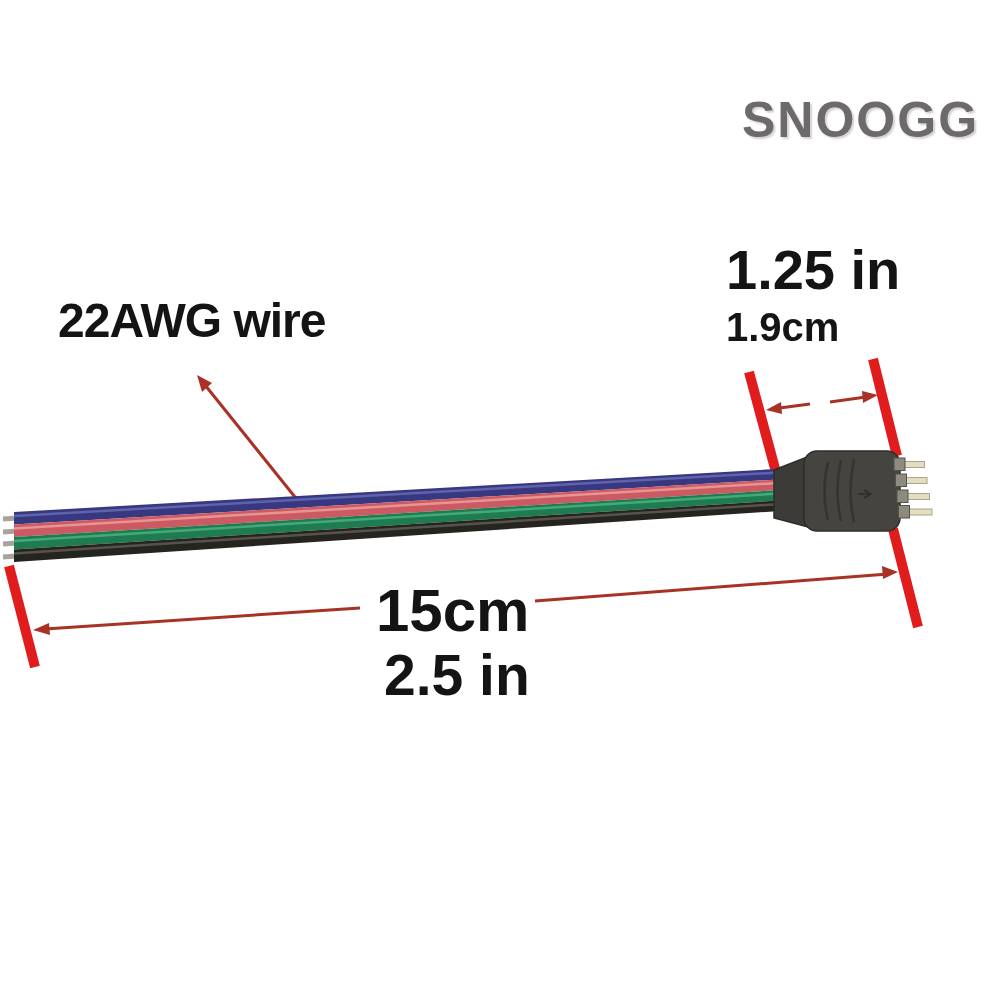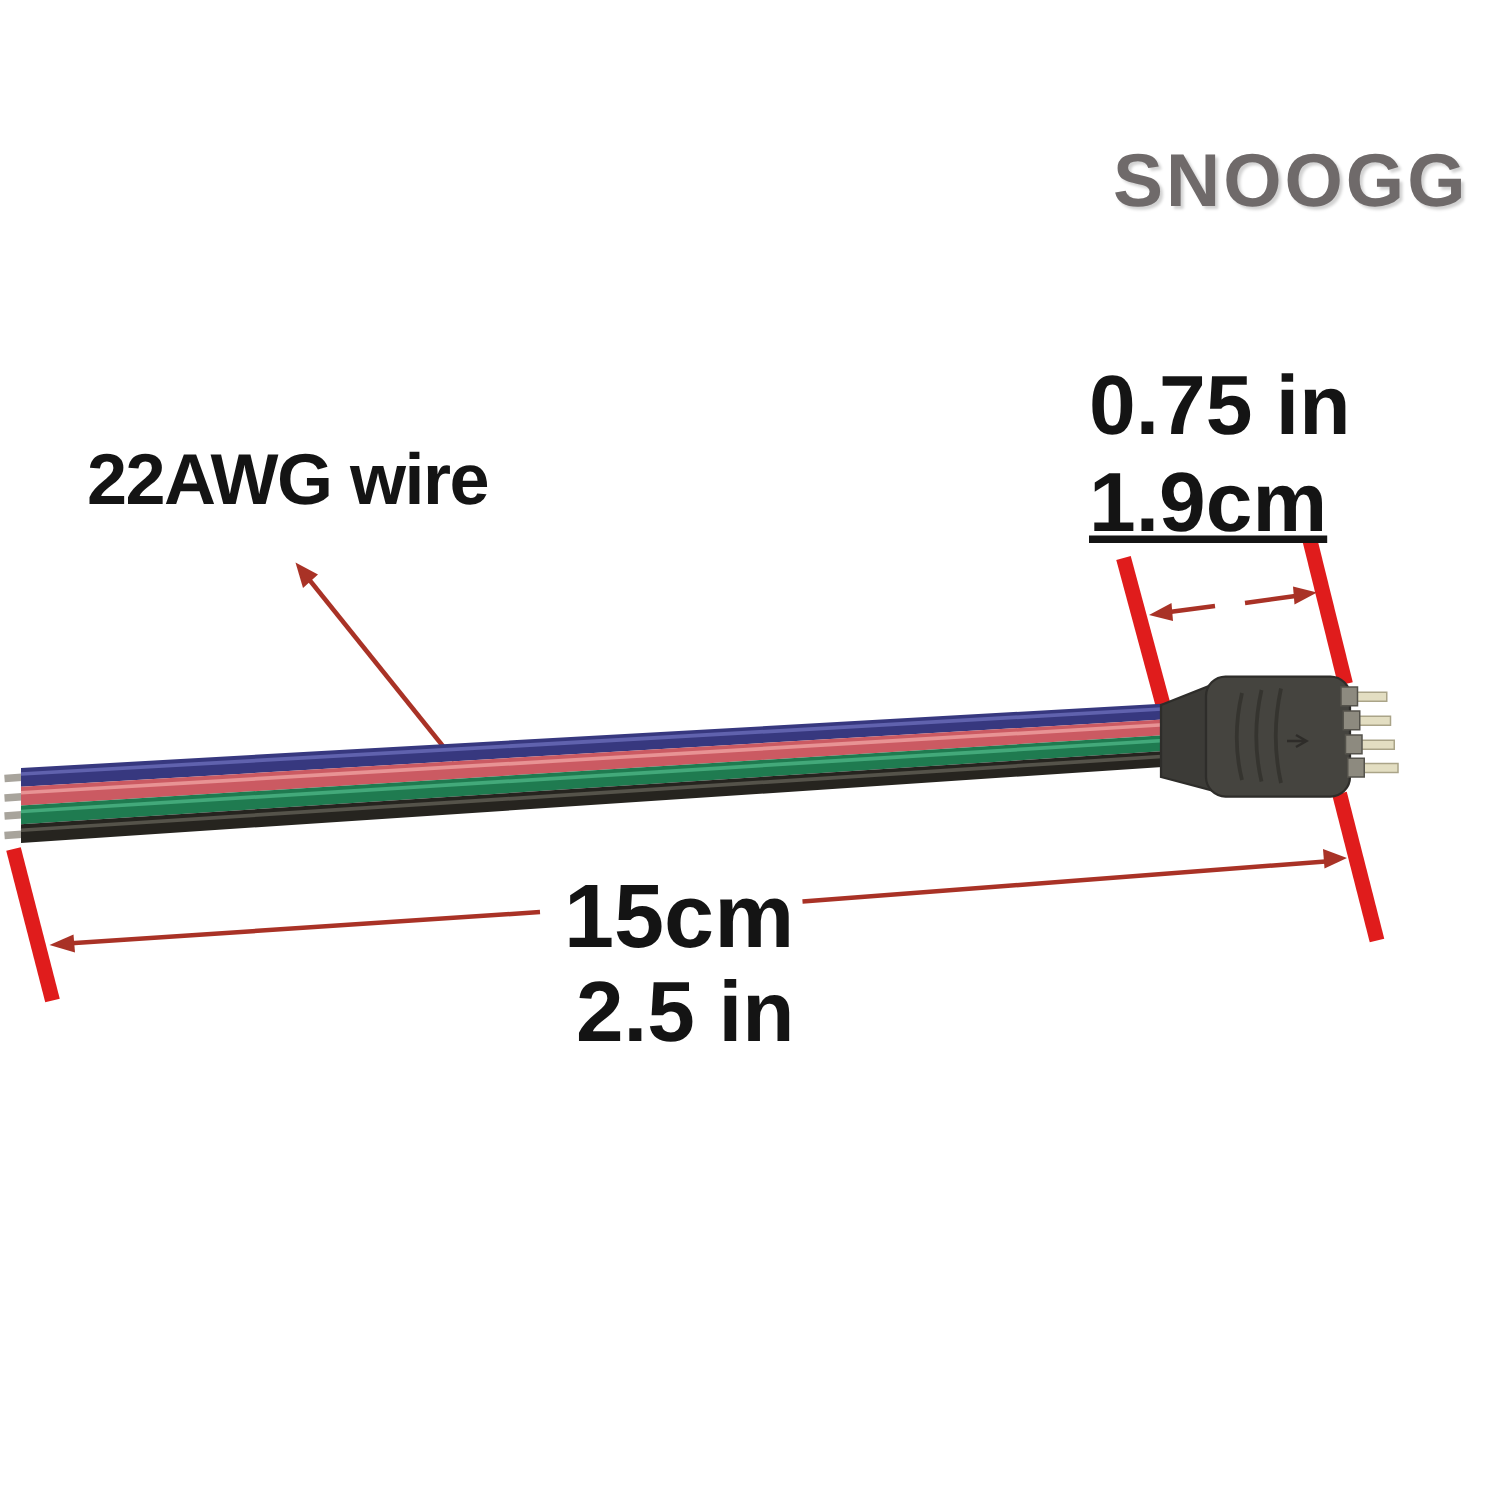--- a/index.html
+++ b/index.html
@@ -18,21 +18,21 @@
     white-space:nowrap;
   }
   #brand{
     left:742px;top:95px;
     font-size:50px;
     letter-spacing:2px;
     color:#6f6a6a;
     text-shadow:2px 2px 2px rgba(0,0,0,0.18);
   }
   #lbl-width-in{left:726px;top:242px;font-size:56px;}
-  #lbl-width-cm{left:726px;top:307px;font-size:56px;text-decoration:underline;}
+  #lbl-width-cm{left:726px;top:307px;font-size:40px;}
   #lbl-gauge{left:58px;top:297px;font-size:48px;letter-spacing:-1px;}
   #lbl-len-cm{left:376px;top:581px;font-size:60px;}
   #lbl-len-in{left:384px;top:647px;font-size:57px;}
   #art{position:absolute;left:0;top:0;}
   .groove{fill:none;stroke:#32312d;stroke-width:2.5;opacity:.85;}
   .emboss{fill:none;stroke:#2b2a27;stroke-width:1.6;opacity:.9;}
 </style>
 </head>
 <body>
 
@@ -98,21 +98,21 @@
       <rect x="895.5" y="474" width="11" height="12.5" stroke="#55534c" stroke-width="1" fill="#8d8a7f"></rect>
       <rect x="899.5" y="493.5" width="30" height="6" stroke="#aaa488" stroke-width="1" fill="#e3dec2"></rect>
       <rect x="897" y="490" width="11" height="12.5" stroke="#55534c" stroke-width="1" fill="#8d8a7f"></rect>
       <rect x="901" y="509" width="31" height="6" stroke="#aaa488" stroke-width="1" fill="#e3dec2"></rect>
       <rect x="898.5" y="505.5" width="11" height="12.5" stroke="#55534c" stroke-width="1" fill="#8d8a7f"></rect>
     </g>
   </svg>
 
   <div id="brand" class="label">SNOOGG</div>
 
-  <div id="lbl-width-in" class="label">0.75 in</div>
+  <div id="lbl-width-in" class="label">1.25 in</div>
 
   <div id="lbl-width-cm" class="label">1.9cm</div>
 
   <div id="lbl-gauge" class="label">22AWG wire</div>
 
   <div id="lbl-len-cm" class="label">15cm</div>
 
   <div id="lbl-len-in" class="label">2.5 in</div>
 
 </div>

